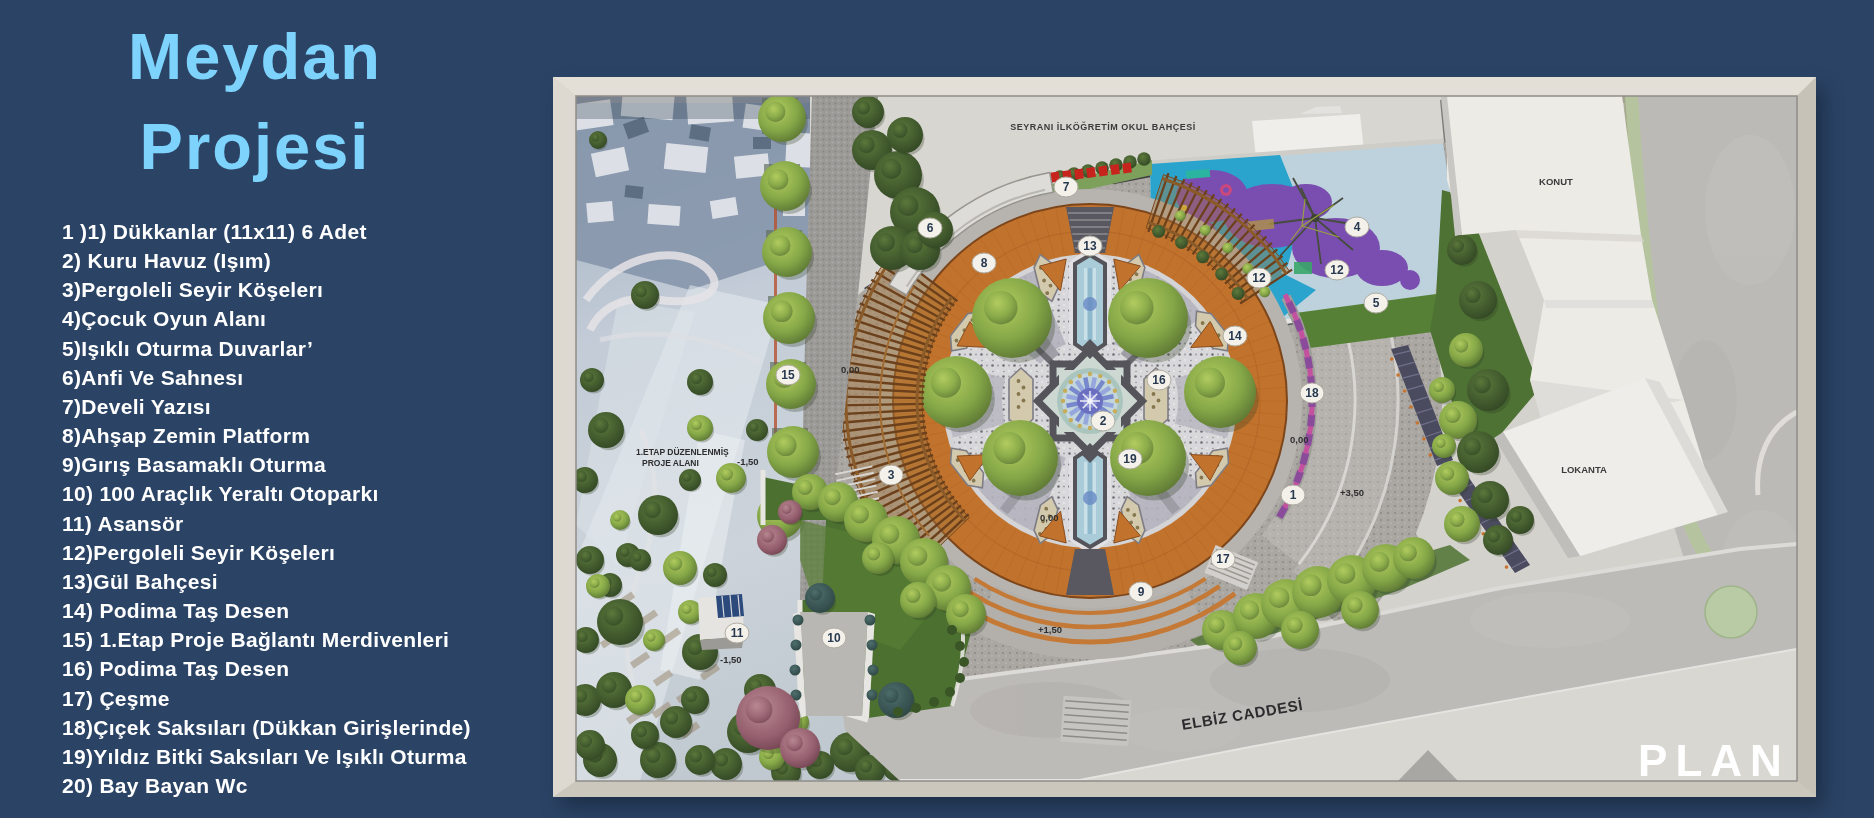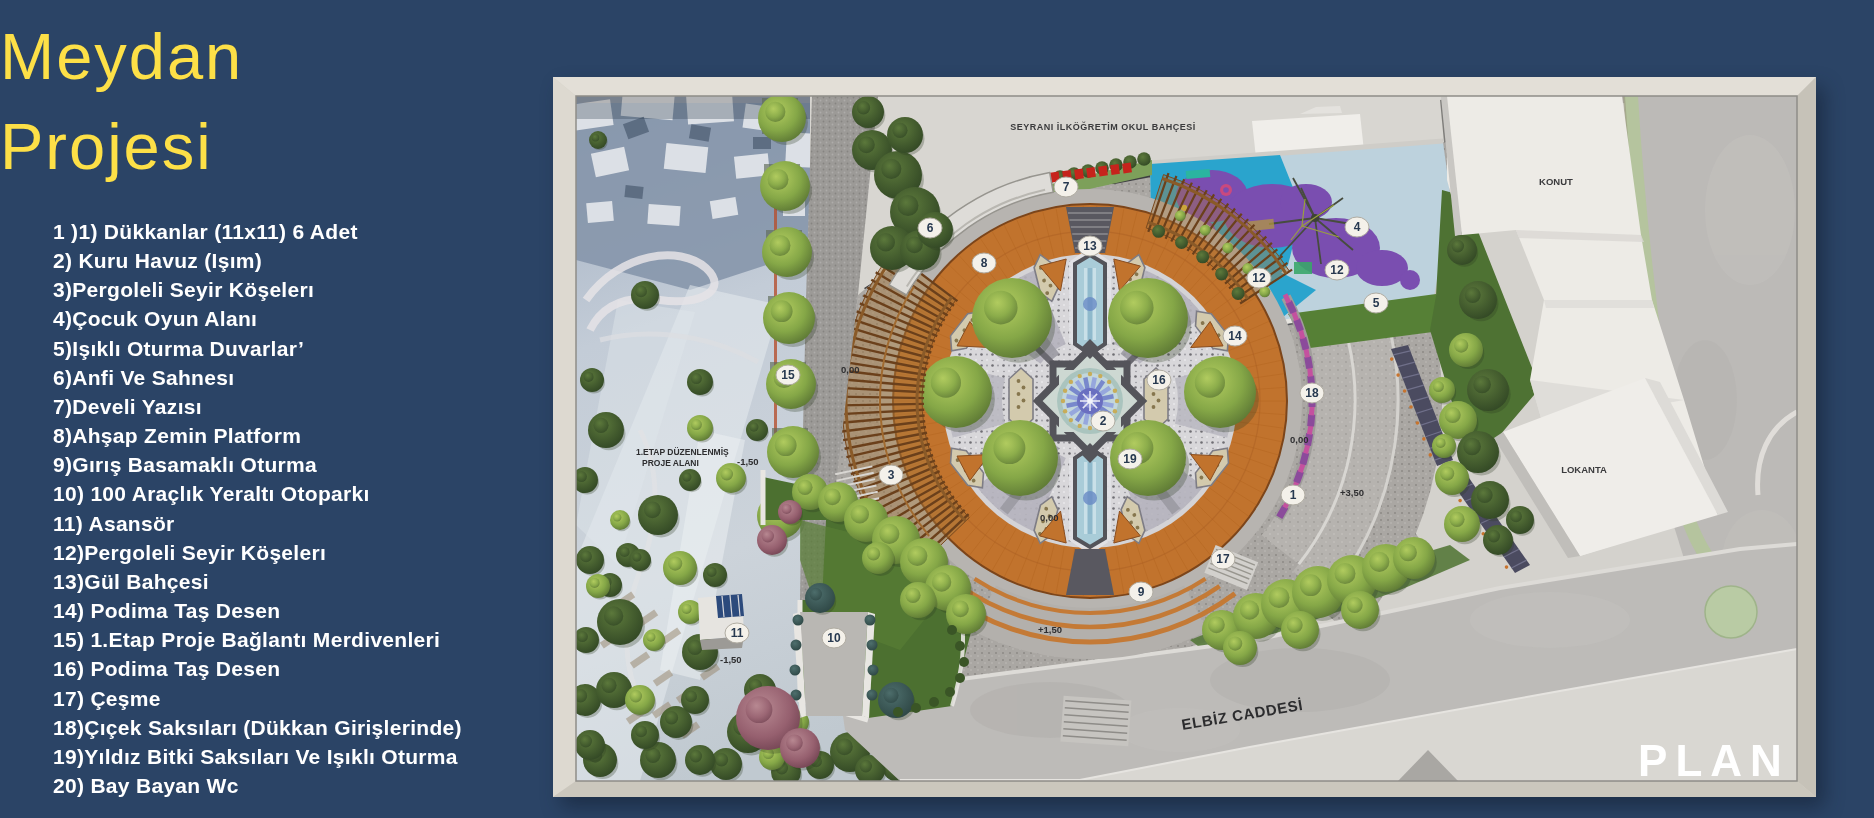--- a/index.html
+++ b/index.html
@@ -1,19 +1,19 @@
 <!DOCTYPE html>
 <html><head>
 <meta charset="utf-8">
 <style>
   html,body{margin:0;padding:0;width:1874px;height:818px;background:#2b4466;overflow:hidden;}
   body{font-family:"Liberation Sans", sans-serif;position:relative;}
-  .title{position:absolute;left:0;top:12px;width:510px;text-align:left;color:#fde047;
-         font-size:65px;font-weight:400;letter-spacing:2px;line-height:90px;}
-  .legend{position:absolute;left:53px;top:217px;color:#fff;font-weight:bold;
+  .title{position:absolute;left:0;top:12px;width:510px;text-align:center;color:#7dd3fc;
+         font-size:65px;font-weight:700;letter-spacing:2px;line-height:90px;}
+  .legend{position:absolute;left:62px;top:217px;color:#fff;font-weight:bold;
           font-size:21px;line-height:29.15px;white-space:pre;letter-spacing:0.3px;}
   #frame{position:absolute;left:553px;top:77px;filter:drop-shadow(8px 10px 10px rgba(10,20,35,0.45));}
 </style>
 </head>
 <body>
 
 <div class="title">Meydan<br>Projesi</div>
 
 <div class="legend">1 )1) Dükkanlar (11x11) 6 Adet
 2) Kuru Havuz (Işım)

